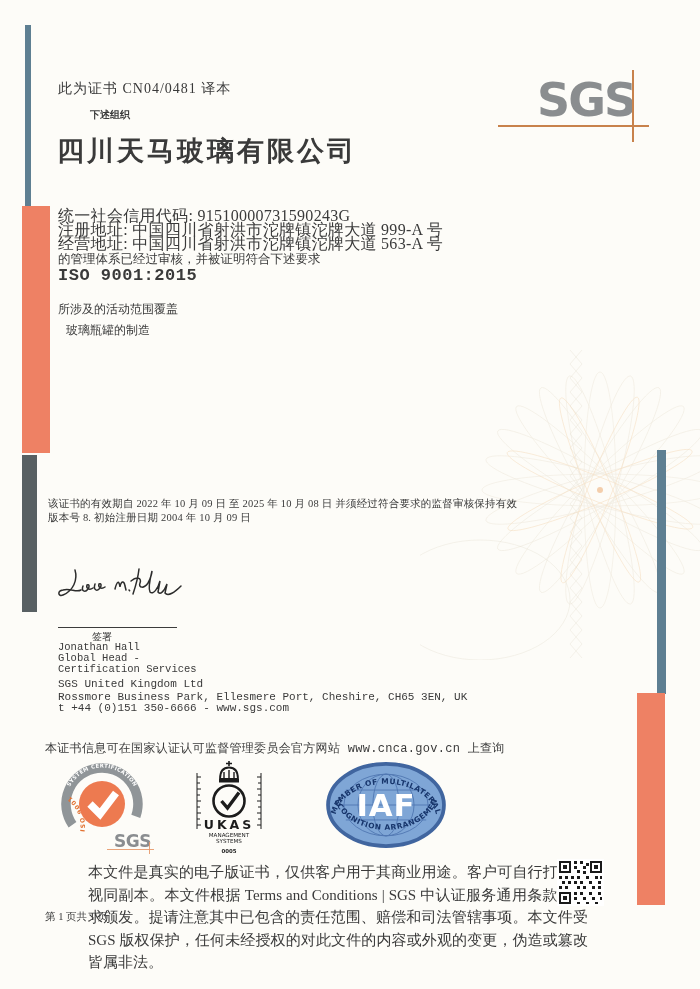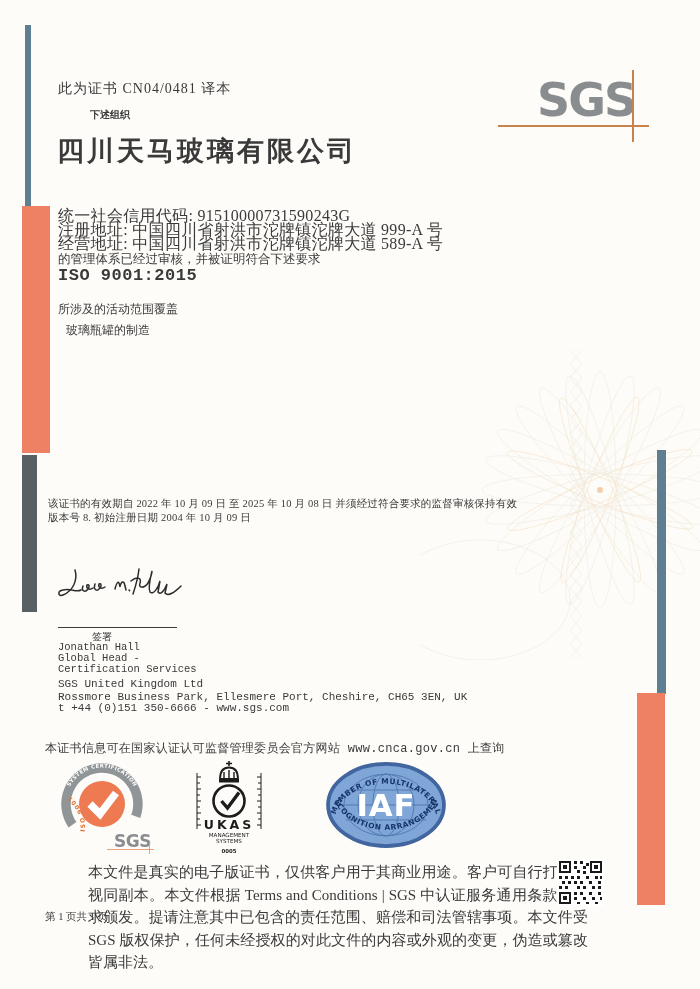--- a/index.html
+++ b/index.html
@@ -107,21 +107,21 @@
   <div class="abs sgs-logo-text" style="color:#8A8D8F">SGS</div>
   <div class="abs sgs-hline" style="background:#C8824C"></div>
   <div class="abs sgs-vline" style="background:#C8824C"></div>
 
   <div class="abs t-translation">此为证书 CN04/0481 译本</div>
   <div class="abs t-orgintro">下述组织</div>
   <div class="abs t-company">四川天马玻璃有限公司</div>
 
   <div class="abs t-info t-credit">统一社会信用代码: 91510000731590243G</div>
   <div class="abs t-info t-regaddr">注册地址: 中国四川省射洪市沱牌镇沱牌大道 999-A 号</div>
-  <div class="abs t-info t-bizaddr">经营地址: 中国四川省射洪市沱牌镇沱牌大道 589-A 号</div>
+  <div class="abs t-info t-bizaddr">经营地址: 中国四川省射洪市沱牌镇沱牌大道 563-A 号</div>
 
   <div class="abs t-audit">的管理体系已经过审核，并被证明符合下述要求</div>
   <div class="abs t-standard">ISO 9001:2015</div>
   <div class="abs t-scopeintro">所涉及的活动范围覆盖</div>
   <div class="abs t-scope">玻璃瓶罐的制造</div>
 
   <div class="abs t-validity t-val1">该证书的有效期自 2022 年 10 月 09 日 至 2025 年 10 月 08 日 并须经过符合要求的监督审核保持有效</div>
   <div class="abs t-validity t-val2">版本号 8. 初始注册日期 2004 年 10 月 09 日</div>
 
   <svg class="abs sig-svg" width="140" height="55" viewBox="0 0 140 55">

